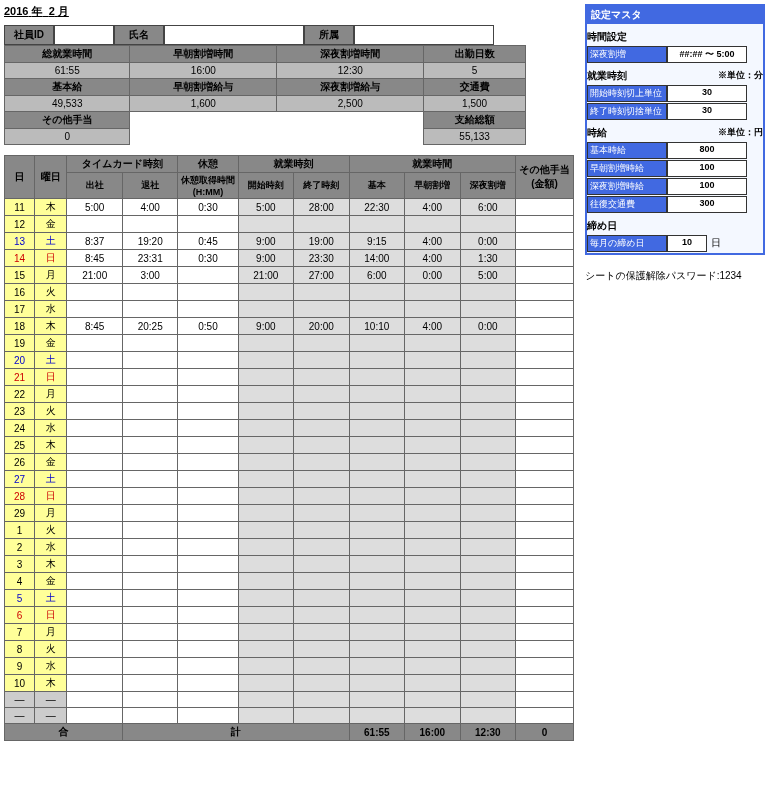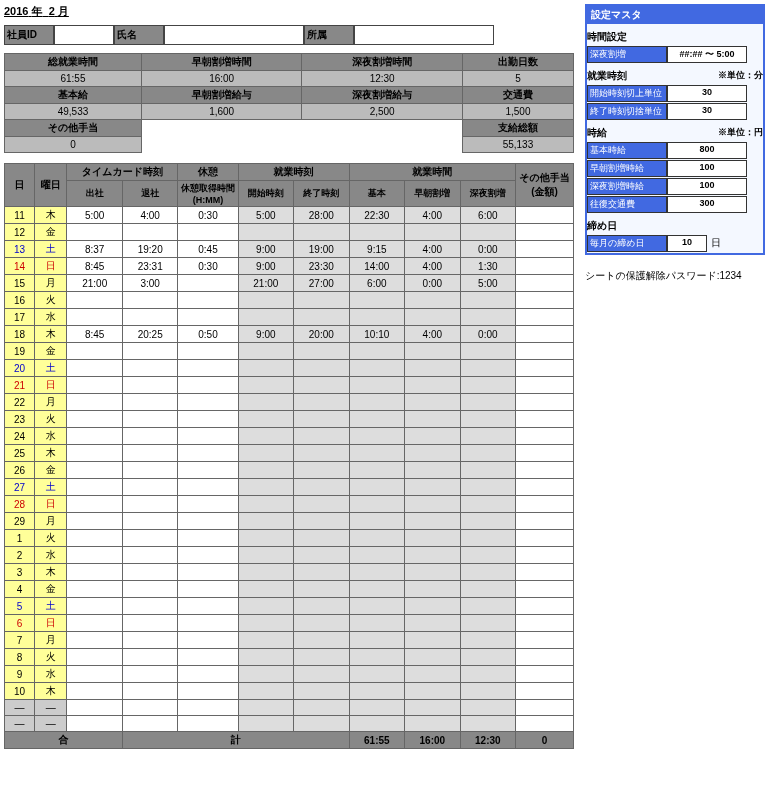--- a/index.html
+++ b/index.html
@@ -2,26 +2,26 @@
 <html><head>
 <meta charset="utf-8">
 <style>
 body{margin:0;font-family:"MS PGothic",sans-serif;font-size:10px;background:#fff;padding:4px;width:777px}
 *{box-sizing:border-box}
 .left-pane{width:574px;float:left}
 .right-pane{width:180px;float:right;margin-right:8px}
 .hdr-row{display:flex;align-items:flex-start;gap:4px;margin-bottom:0}
 .yr{font-weight:bold;text-decoration:underline;font-size:11px}
 .info{display:flex;margin-top:6px}
-.info .lbl{background:#888;color:#000;border:1px solid #444;width:50px;padding:2px;font-weight:bold}
+.info .lbl{background:#888;color:#000;border:1px solid #444;width:50px;text-align:center;padding:2px;font-weight:bold}
 .info .val{background:#fff;border:1px solid #444;width:60px;padding:2px}
 .info .val.wide{width:140px}
 table{border-collapse:collapse}
 td,th{border:1px solid #666;padding:1px 2px;text-align:center;font-size:10px}
-.summary{margin-top:8px;width:570px}
+.summary{width:522px}
 .summary th{background:#888;font-weight:bold;height:16px}
 .summary td{background:#bbb;height:16px}
 .summary .blank{background:#fff;border:none}
 .tc-head th{background:#888;font-weight:bold;font-size:10px}
 .tc-head .sub th{font-size:9px}
 .tc-body td{height:16px}
 .yel{background:#ffff99}
 .grey{background:#ccc}
 .lgrey{background:#ddd}
 .red{color:#c00}

